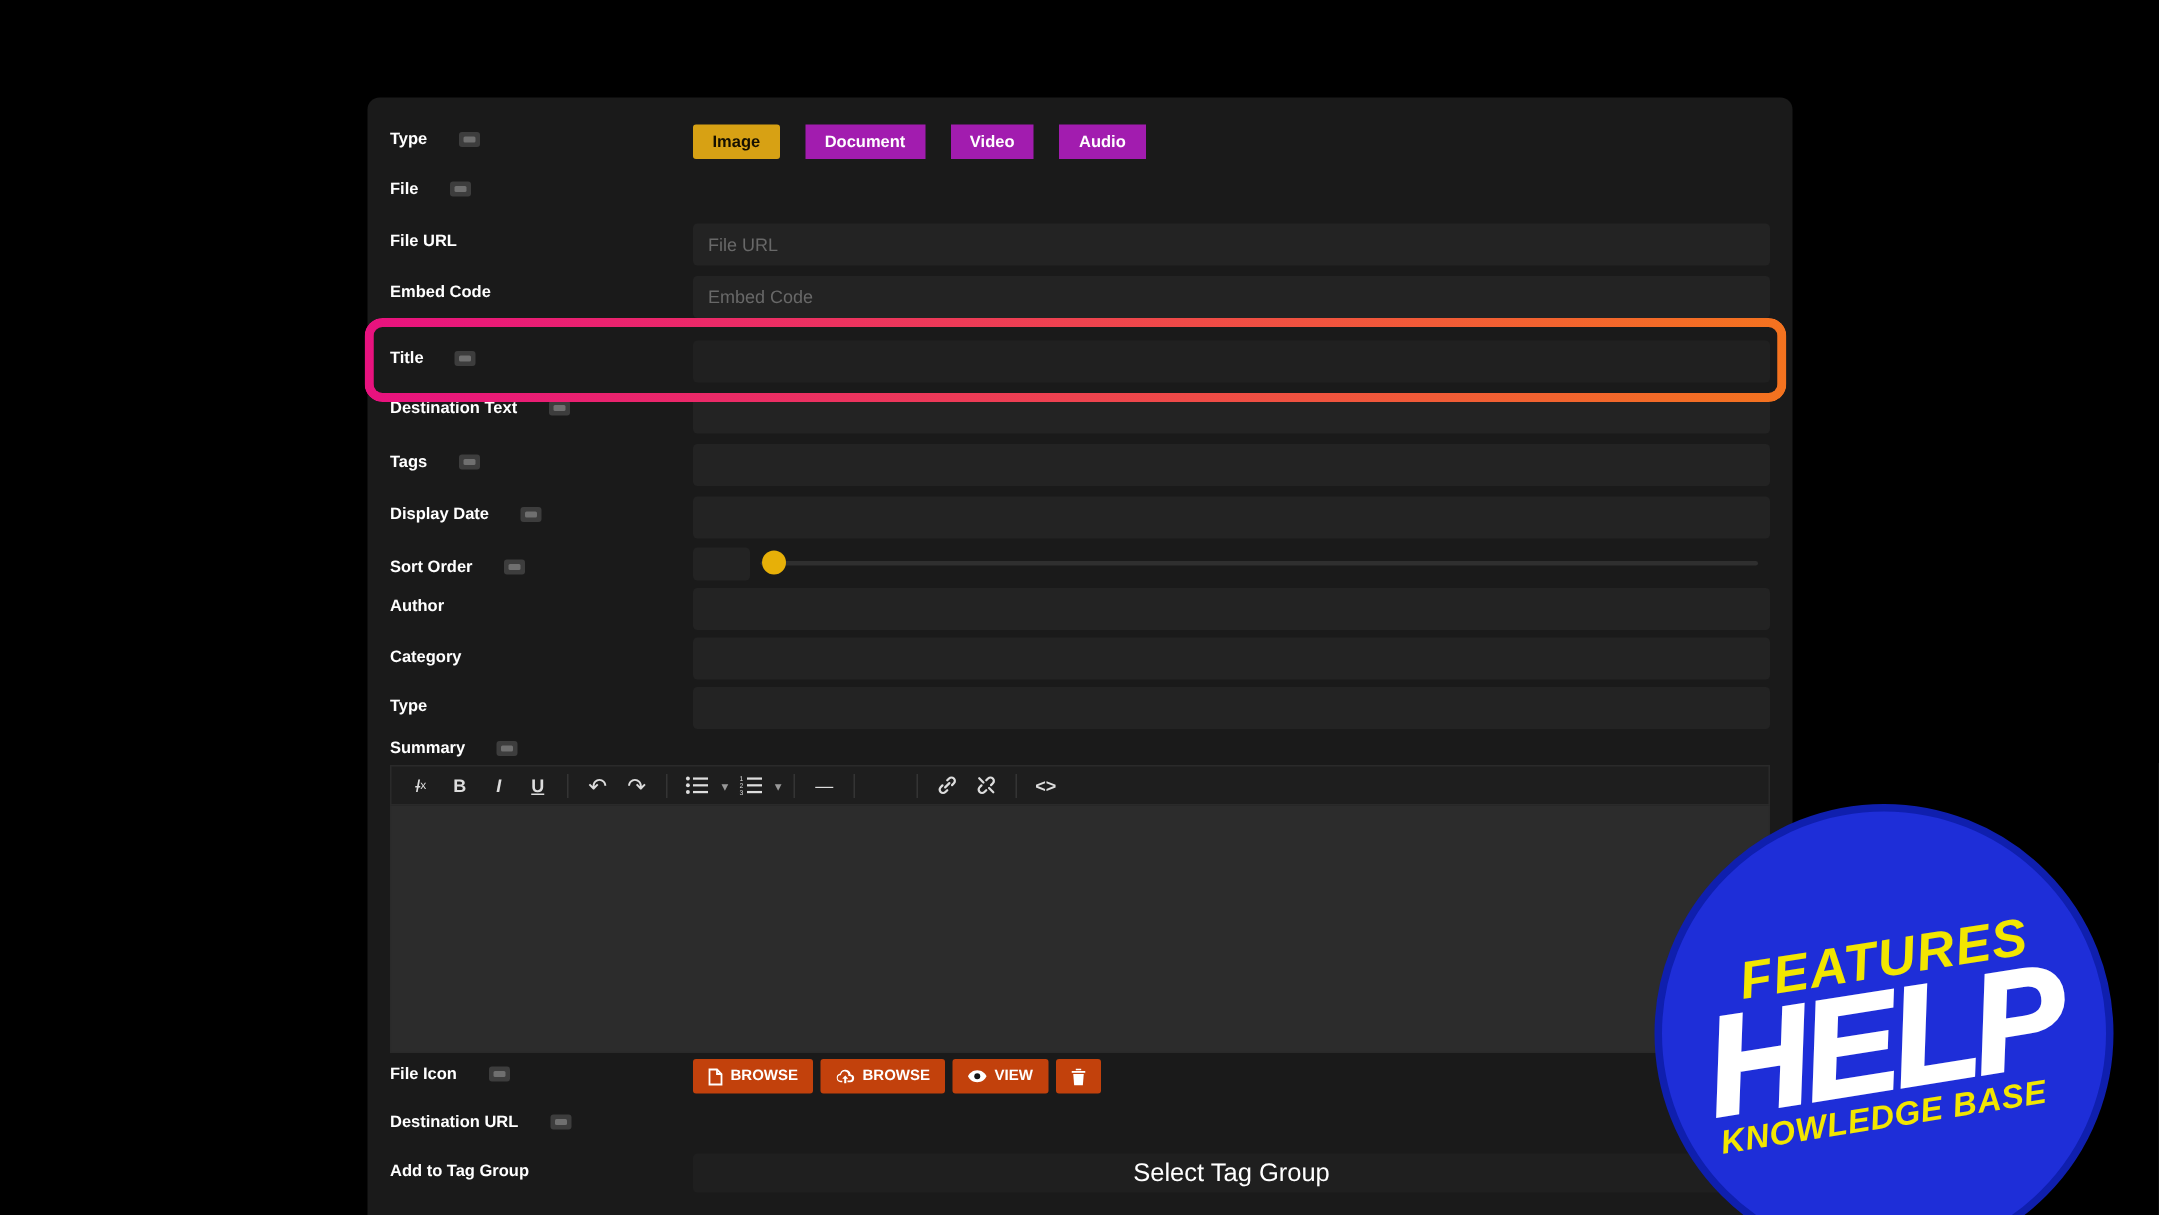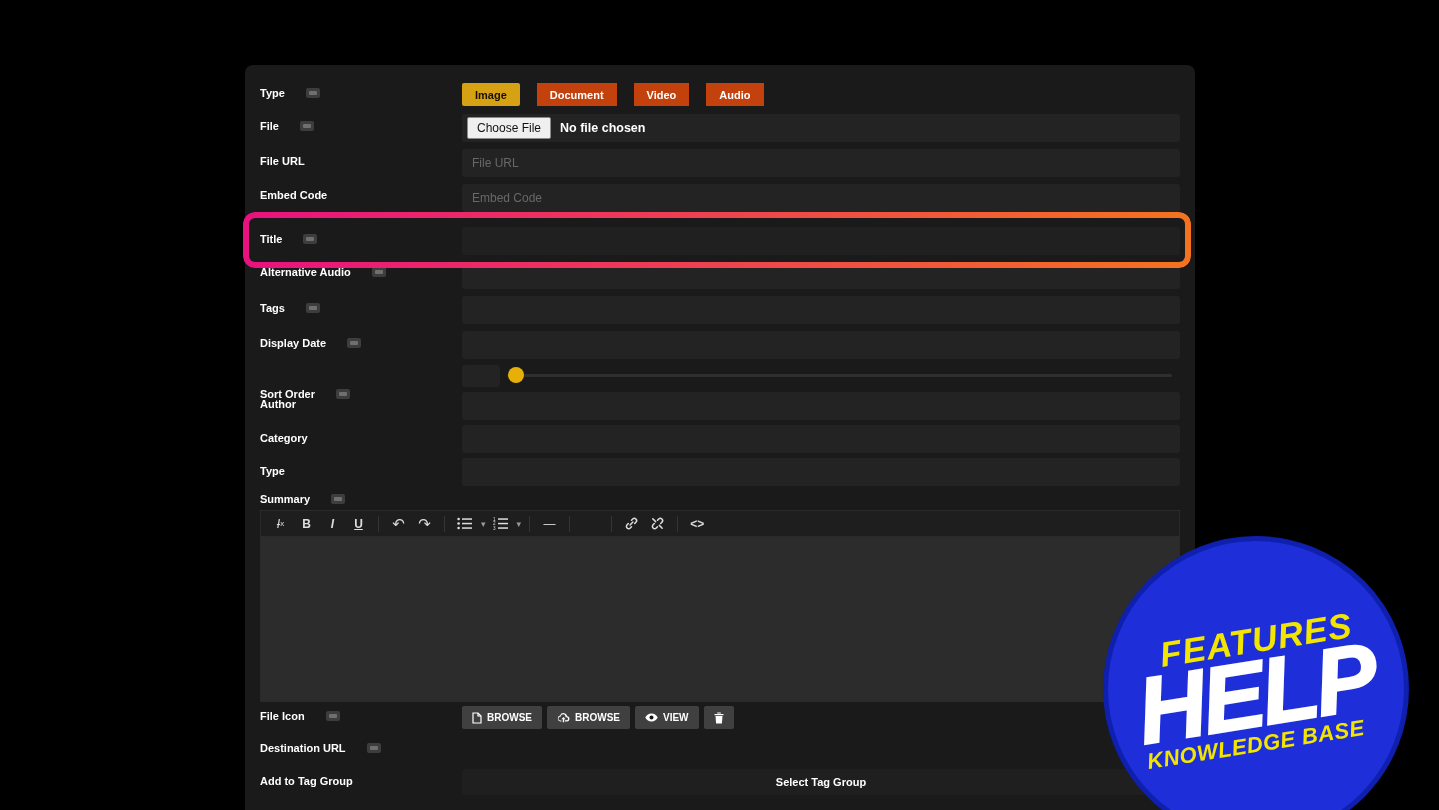--- a/index.html
+++ b/index.html
@@ -16,21 +16,21 @@
   .help-ico::after { content:""; position:absolute; left:3px; top:3px; width:8px; height:4px;
                      background:#6f6f6f; border-radius:1px; }
 
   .inp { position:absolute; left:217px; width:718px; height:28px; background:#232323;
          border:none; border-radius:3px; color:#ccc; font-size:12px; padding:0 10px; outline:none; }
   .inp::placeholder { color:#686868; }
 
   
   .tabs { position:absolute; left:217px; top:18px; display:flex; gap:17px; z-index:2; }
   .tab { height:23px; padding:0 13px; display:flex; align-items:center; font-size:11px;
-         font-weight:bold; color:#fff; background:#c2410c; cursor:pointer; }
+         font-weight:bold; color:#fff; background:#a21caf; cursor:pointer; }
   .tab.selected { background:#d7a114; color:#151000; border-radius:2px; }
 
   
   .file-row { position:absolute; left:217px; top:49px; width:718px; height:28px;
               background:#232323; border-radius:3px; display:flex; align-items:center; padding:0 5px; }
   .choose-btn { background:#efefef; color:#111; font-size:12px; padding:3px 9px;
                 border:1px solid #8a8a8a; border-radius:2px; cursor:pointer; }
   .no-file { color:#fff; font-weight:bold; font-size:12.5px; margin-left:9px; }
 
   
@@ -47,25 +47,25 @@
   .tbtn { min-width:23px; height:21px; display:flex; align-items:center; justify-content:center;
           color:#ddd; font-size:12px; cursor:pointer; padding:0 4px; border-radius:2px; }
   .tbtn b { font-size:12px; }
   .caret { color:#999; font-size:9px; margin-left:2px; cursor:pointer; }
   .tsep { width:1px; height:16px; background:#343434; margin:0 5px; }
   .editor-area { position:absolute; left:15px; top:472px; width:920px; height:165px;
                  background:#2c2c2c; border:1px solid #2a2a2a; border-top:none; }
 
   
   .fi-row { position:absolute; left:217px; top:641px; display:flex; gap:5px; }
-  .fi-btn { height:23px; background:#404040; color:#fff; font-size:10px; font-weight:bold;
+  .fi-btn { height:23px; background:#c2410c; color:#fff; font-size:10px; font-weight:bold;
             display:flex; align-items:center; gap:5px; padding:0 10px; border-radius:2px; cursor:pointer; }
 
   .tag-btn { position:absolute; left:217px; top:704px; width:718px; height:26px; background:#1f1f1f;
-             border-radius:3px; color:#fff; font-size:11px; font-weight:bold; display:flex;
+             border-radius:3px; color:#fff; font-size:17px; font-weight:normal; display:flex;
              align-items:center; justify-content:center; cursor:pointer; }
 
   
   .highlight-ring { position:absolute; left:243px; top:212px; width:948px; height:56px;
       border-radius:12px; padding:6px;
       background:linear-gradient(90deg, #e8127f, #f4731f);
       -webkit-mask:linear-gradient(#fff 0 0) content-box, linear-gradient(#fff 0 0);
       -webkit-mask-composite:xor;
       mask:linear-gradient(#fff 0 0) content-box, linear-gradient(#fff 0 0);
       mask-composite:exclude;
@@ -98,60 +98,56 @@
     <div class="tab selected">Image</div>
     <div class="tab">Document</div>
     <div class="tab">Video</div>
     <div class="tab">Audio</div>
   </div>
 
   <div class="flabel" style="top:55px">
     <span>File</span>
     <span class="help-ico"></span>
   </div>
-  <div class="file-row">
-    <button class="choose-btn">Choose File</button>
-    <span class="no-file">No file chosen</span>
-  </div>
 
   <div class="flabel" style="top:90px">
     <span>File URL</span>
   </div>
   <input class="inp" style="top: 84px;" placeholder="File URL">
 
   <div class="flabel" style="top:124px">
     <span>Embed Code</span>
   </div>
   <input class="inp" style="top: 119px;" placeholder="Embed Code">
 
   <div class="flabel" style="top:168px">
     <span>Title</span>
     <span class="help-ico"></span>
   </div>
   <input class="inp" style="top: 162px; background: rgb(32, 32, 32);">
 
   <div class="flabel" style="top:201px">
-    <span>Alternative Audio</span>
+    <span>Destination Text</span>
     <span class="help-ico"></span>
   </div>
   <input class="inp" style="top: 198px; height: 26px;">
 
   <div class="flabel" style="top:237px">
     <span>Tags</span>
     <span class="help-ico"></span>
   </div>
   <input class="inp" style="top: 231px;">
 
   <div class="flabel" style="top:272px">
     <span>Display Date</span>
     <span class="help-ico"></span>
   </div>
   <input class="inp" style="top: 266px;">
 
-  <div class="flabel" style="top:323px">
+  <div class="flabel" style="top:307px">
     <span>Sort Order</span>
     <span class="help-ico"></span>
   </div>
   <input class="sort-num" style="">
   <div class="slider-track"></div>
   <div class="slider-handle"></div>
 
   <div class="flabel" style="top:333px">
     <span>Author</span>
   </div>

